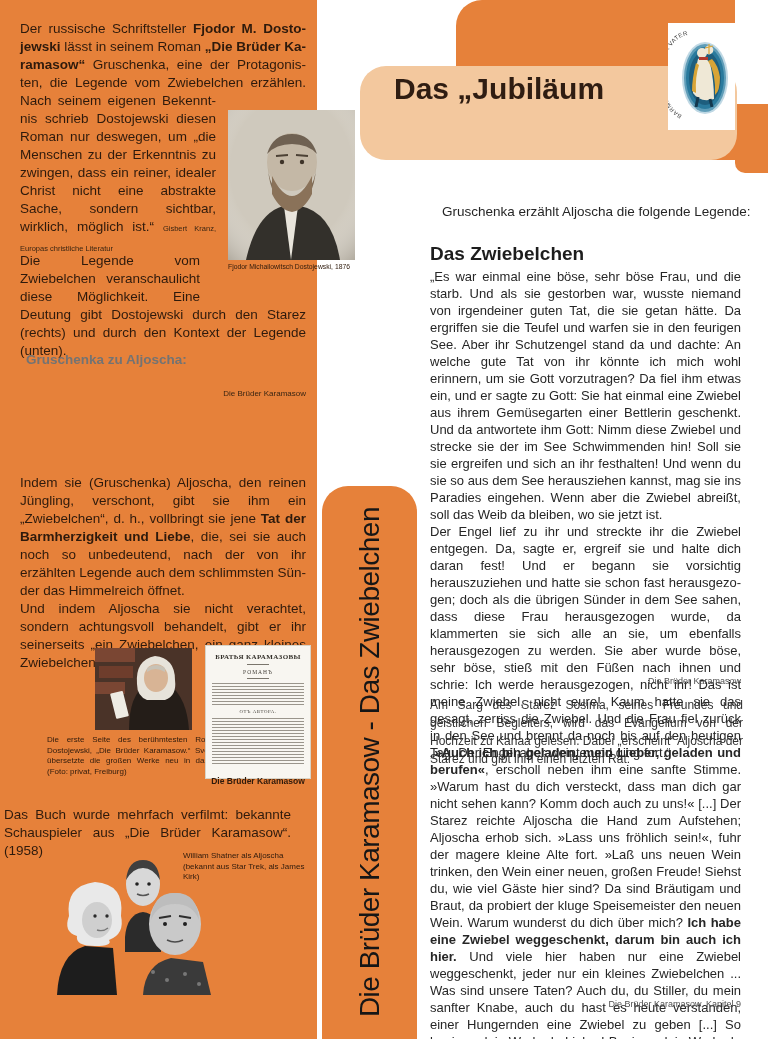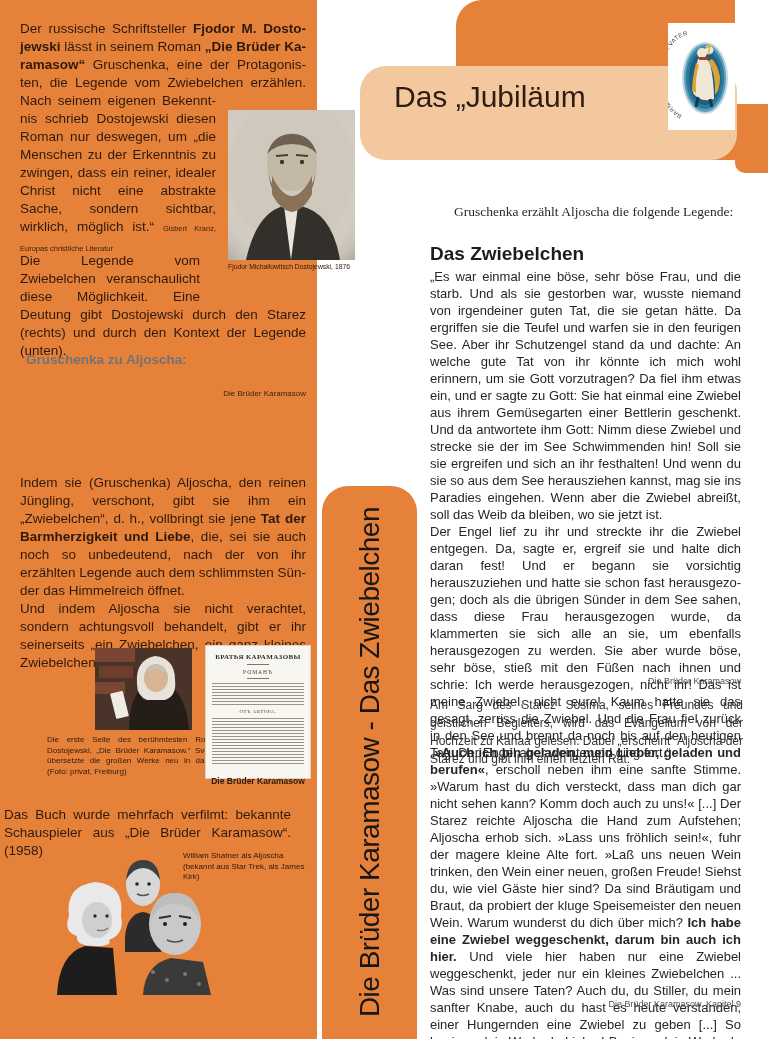--- a/index.html
+++ b/index.html
@@ -26,21 +26,21 @@
   .strip{left:322px;top:486px;width:95px;height:553px;background:#E6813A;
          border-radius:26px 26px 0 0;display:flex;align-items:center;justify-content:center;}
   .strip-label{writing-mode:vertical-rl;transform:rotate(180deg);
                font-size:28px;letter-spacing:-0.5px;color:#161616;white-space:nowrap;}
 
   
   .hdr-dark{left:456px;top:0;width:312px;height:160px;background:#E6813A;border-radius:26px 0 0 0;}
   .hdr-white-patch{left:735px;top:0;width:33px;height:104px;background:#ffffff;}
   .hdr-tab{left:735px;top:104px;width:33px;height:69px;background:#E6813A;border-radius:0 0 0 10px;}
   .hdr-band{left:360px;top:66px;width:377px;height:94px;background:#F3C89E;border-radius:26px;
-            padding:12px 0 0 34px;box-sizing:border-box;}
+            padding:4px 0 0 34px;box-sizing:border-box;font-weight:bold;}
   .hdr-title{font-size:30px;line-height:38px;color:#2F1D12;}
   .hdr-title .l2{padding-left:13px;}
   .logo-box{left:668px;top:23px;width:67px;height:107px;background:#ffffff;}
 
   
   .rintro{font-size:13.5px;color:#262626;}
   .rheading{font-size:19px;font-weight:bold;color:#1d1d1d;}
   .rbody{font-size:13px;line-height:17px;color:#262626;text-align:justify;
          hyphens:manual;-webkit-hyphens:manual;}
   .rbody b{font-weight:bold;}
@@ -201,21 +201,21 @@
 
     <defs>
         <path id="arcpath" d="M 14 92 A 28 41 0 0 1 24 12"></path>
       </defs>
     <text font-size="6" letter-spacing="0.4" fill="#3f3f3f" font-family="Liberation Sans, sans-serif">
       <textPath href="#arcpath">BARMHERZIG WIE DER VATER</textPath>
     </text>
   </svg>
 </div>
 
-<div class="abs rintro" style="left:454px;top:204px;width:312px;font-family:Liberation Serif, serif;">Gruschenka erzählt Aljoscha die folgende Legende:</div>
+<div class="abs rintro" style="left:442px;top:204px;width:312px;">Gruschenka erzählt Aljoscha die folgende Legende:</div>
 <div class="abs rheading" style="left:430px;top:231px;margin-top:12px;">Das Zwiebelchen</div>
 
 <div class="abs rbody" style="left:430px;top:268px;width:311px;">
   <span class="para">„Es war einmal eine böse, sehr böse Frau, und die starb. Und als sie gestorben war, wusste niemand von irgendeiner guten Tat, die sie getan hätte. Da ergriffen sie die Teufel und warfen sie in den feurigen See. Aber ihr Schutzengel stand da und dach­te: An welche gute Tat von ihr könnte ich mich wohl erinnern, um sie Gott vorzutragen? Da fiel ihm etwas ein, und er sagte zu Gott: Sie hat einmal eine Zwiebel aus ihrem Gemüsegarten einer Bettlerin geschenkt. Und da antwortete ihm Gott: Nimm diese Zwiebel und strecke sie der im See Schwimmenden hin! Soll sie sie ergreifen und sich an ihr festhalten! Und wenn du sie so aus dem See herausziehen kannst, mag sie ins Paradies eingehen. Wenn aber die Zwiebel abreißt, soll das Weib da bleiben, wo sie jetzt ist.</span>
   <span class="para">Der Engel lief zu ihr und streckte ihr die Zwiebel entgegen. Da, sagte er, ergreif sie und halte dich daran fest! Und er begann sie vorsichtig herauszuziehen und hatte sie schon fast herausgezo­gen; doch als die übrigen Sünder in dem See sahen, dass diese Frau herausgezogen wurde, da klammerten sie sich alle an sie, um ebenfalls herausgezogen zu werden. Sie aber wurde böse, sehr böse, stieß mit den Füßen nach ihnen und schrie: Ich wer­de herausgezogen, nicht ihr! Das ist meine Zwiebel, nicht eure! Kaum hatte sie das gesagt, zerriss die Zwiebel. Und die Frau fiel zurück in den See und brennt da noch bis auf den heutigen Tag. Der Engel aber weinte und ging fort.“</span>
 </div>
 <div class="abs rcredit" style="left:430px;top:676px;width:311px;">Die Brüder Karamasow</div>
 
 <div class="abs rsarg" style="left:430px;top:696px;width:313px;">Am Sarg des Starez Sosima, seines Freundes und geistlichen Begleiters, wird das Evangelium von der Hochzeit zu Kanaa gelesen. Dabei „erscheint“ Aljo­scha der Starez und gibt ihm einen letzten Rat:</div>
 

